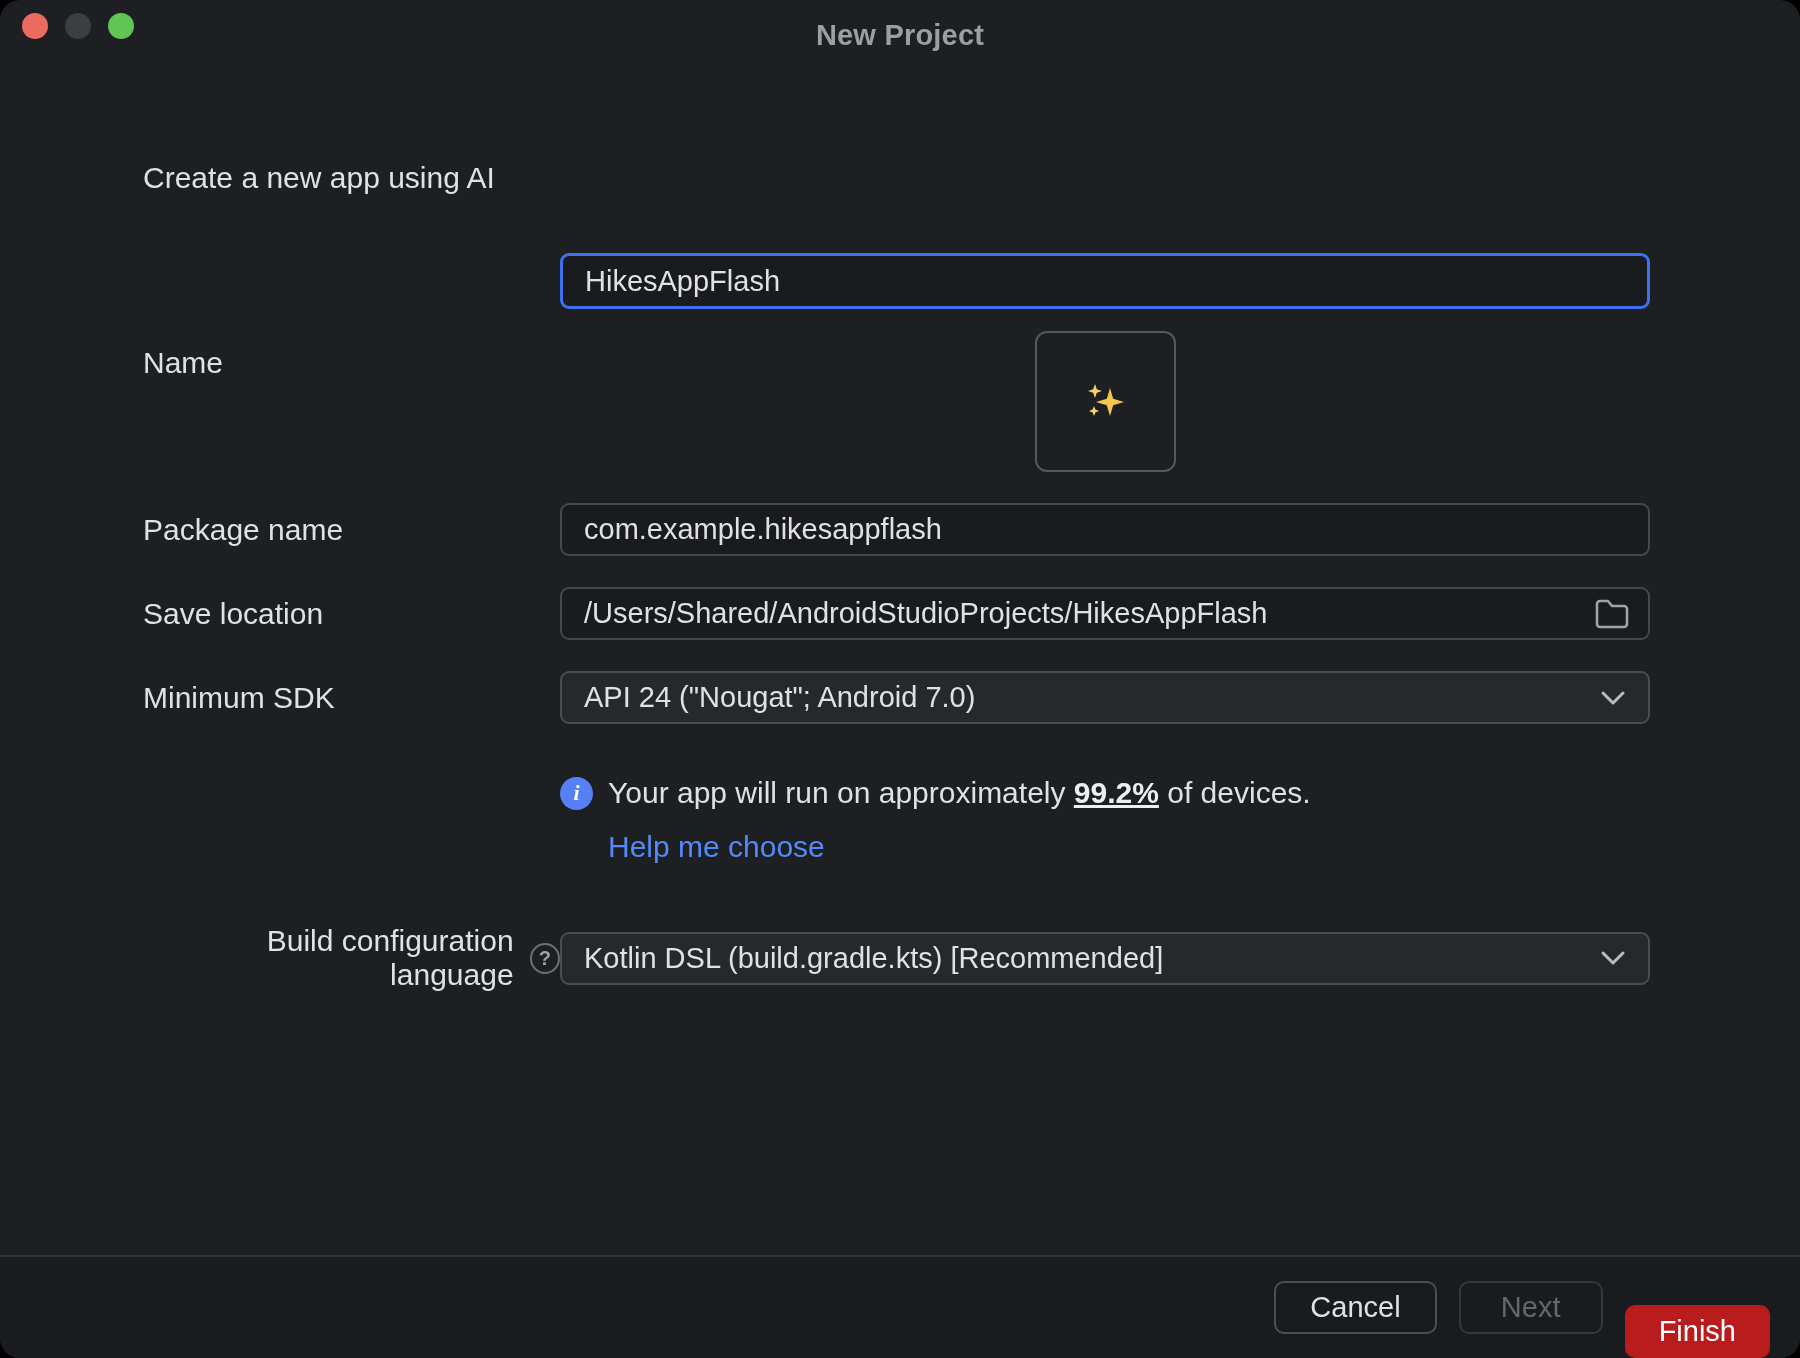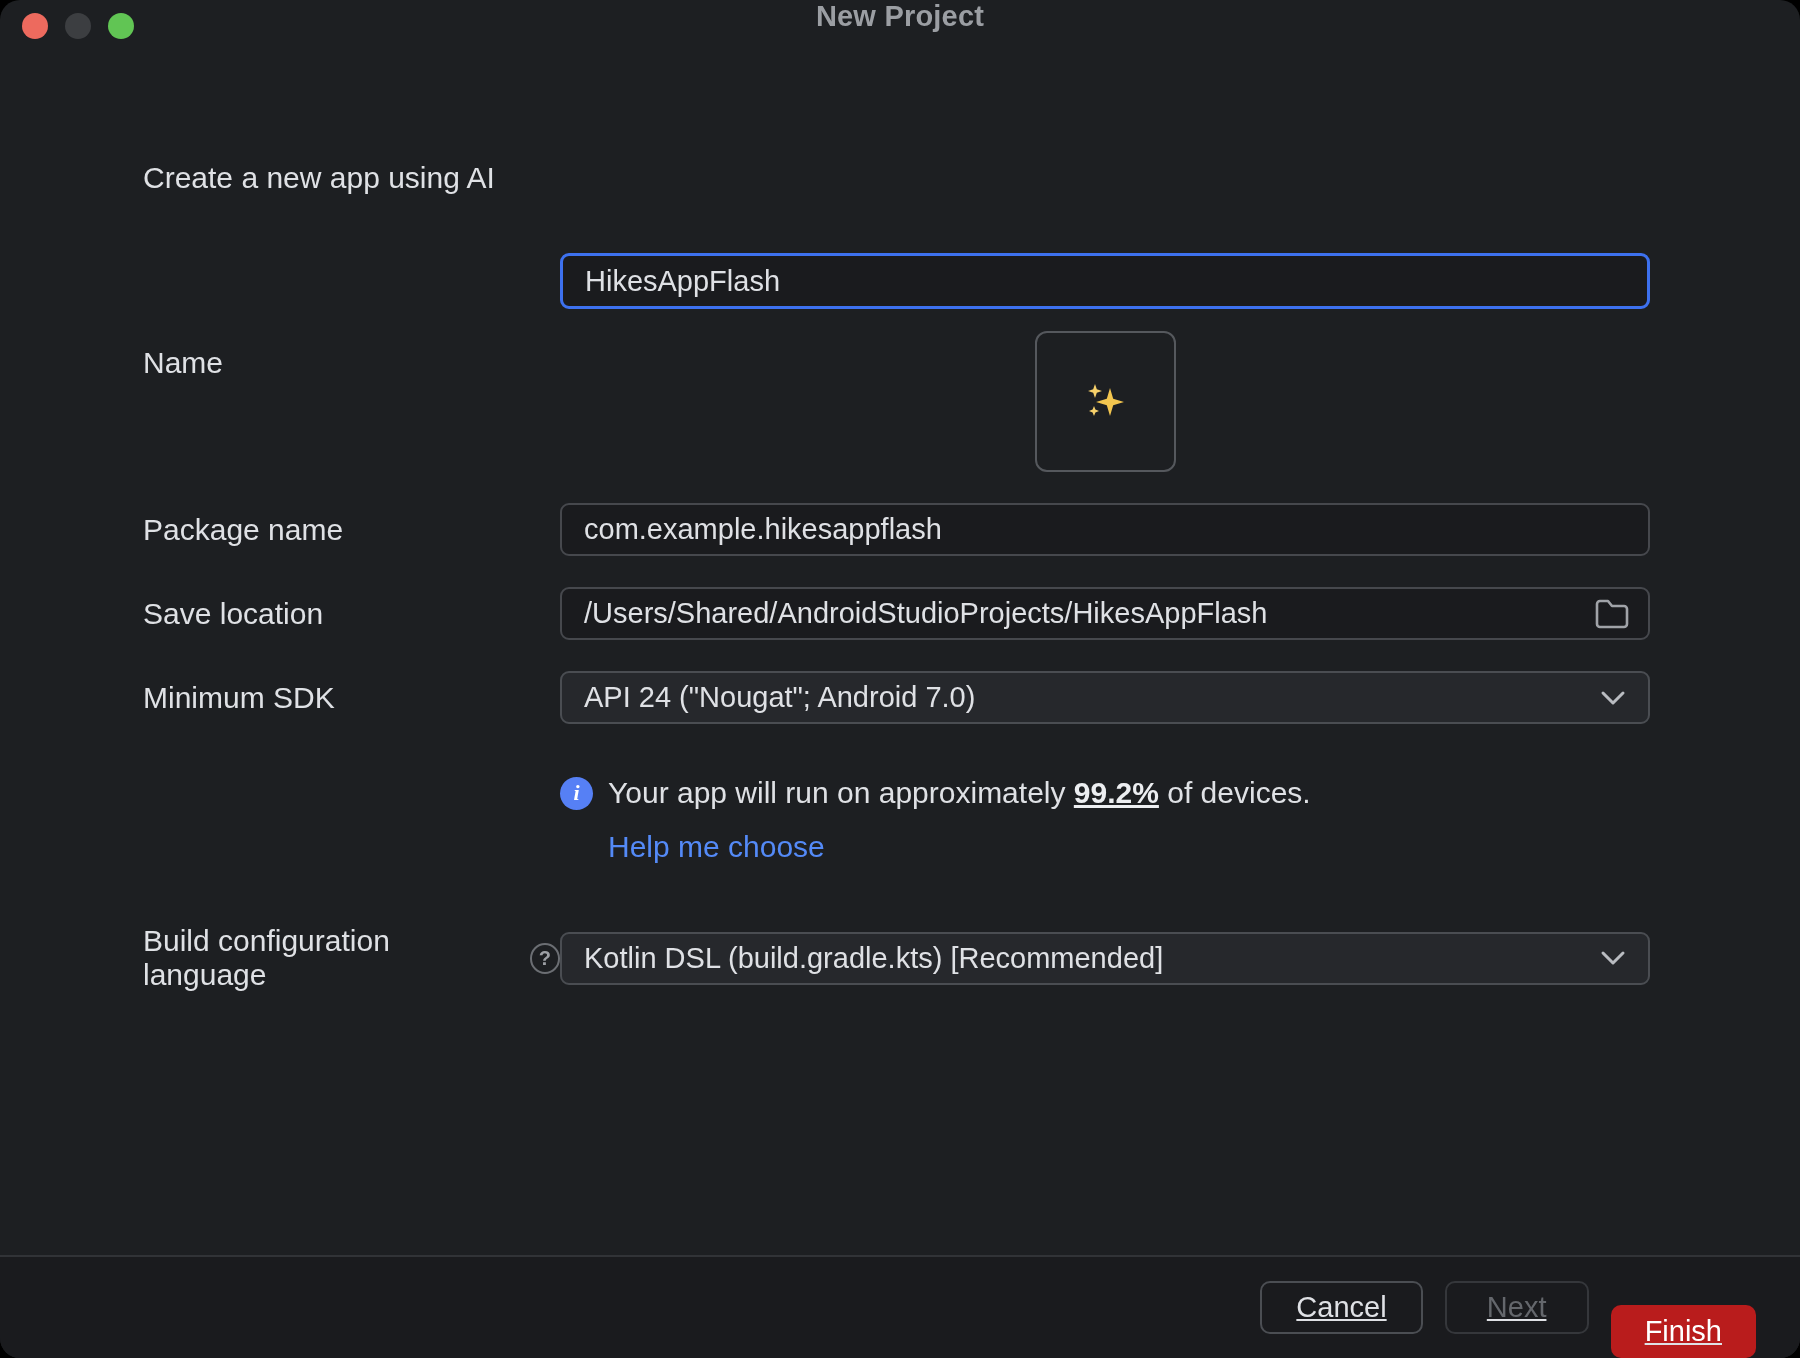--- a/index.html
+++ b/index.html
@@ -14,21 +14,21 @@
     width: 1800px; height: 1358px;
     background: #1d1f22;
     border-radius: 20px;
     overflow: hidden;
     display: flex; flex-direction: column;
   }
   
   .titlebar {
     position: relative;
     height: 52px; flex: 0 0 52px;
-    display: flex; align-items: flex-start; justify-content: center;
+    display: flex; align-items: flex-end; justify-content: center;
   }
   .traffic-lights {
     position: absolute; left: 22px; top: 0; height: 52px;
     display: flex; align-items: center; gap: 17px;
   }
   .light { width: 26px; height: 26px; border-radius: 50%; display: inline-block; }
   .light.red   { background: #ed6a5e; }
   .light.gray  { background: #3c3e41; }
   .light.green { background: #61c554; }
   .title {
@@ -43,21 +43,21 @@
   .heading { font-size: 30px; font-weight: 700; color: #dfe1e5; }
   .subheading { font-size: 30px; margin-top: 57px; color: #dfe1e5; }
 
   .row {
     display: grid;
     grid-template-columns: 417px 1fr;
     align-items: center;
     margin-top: 31px;
   }
   .row.first { margin-top: 58px; }
-  .row-label { font-size: 30px; color: #dfe1e5; display: flex; align-items: center; gap: 16px; }
+  .row-label { font-size: 30px; color: #dfe1e5; display: flex; align-items: center; gap: 16px; text-align: right; }
 
   .text-field {
     height: 53px; width: 100%;
     background: #1a1b1e;
     border: 2px solid #46484d;
     border-radius: 9px;
     color: #dfe1e5;
     font-size: 29px;
     font-family: "Liberation Sans", "DejaVu Sans", sans-serif;
     padding: 0 22px;
@@ -132,22 +132,21 @@
     display: inline-flex; align-items: center; justify-content: center;
   }
 
   
   .footer {
     flex: 0 0 102px;
     background: #1a1b1e;
     border-top: 2px solid #313337;
     display: flex; align-items: center; justify-content: flex-end;
     gap: 22px;
-    padding: 0 44px;
-    text-decoration: underline;
+    padding: 0 30px;
   }
   .btn {
     height: 53px; min-width: 144px;
     padding: 0 34px;
     border-radius: 10px;
     font-size: 29px;
     font-family: "Liberation Sans", "DejaVu Sans", sans-serif;
     background: transparent;
     border: 2px solid #4b4e53;
     color: #dfe1e5;

